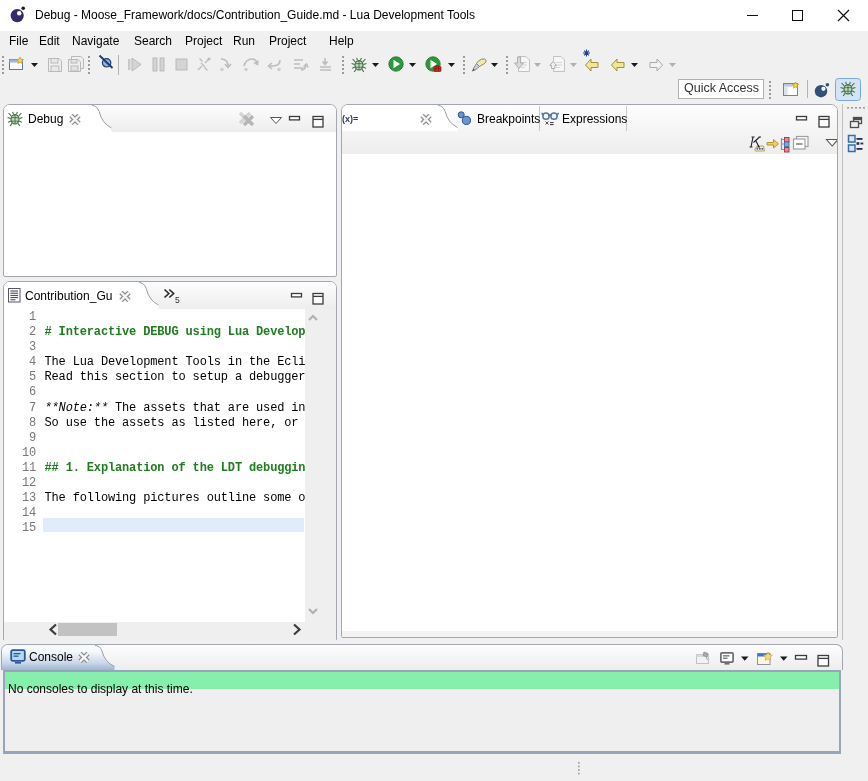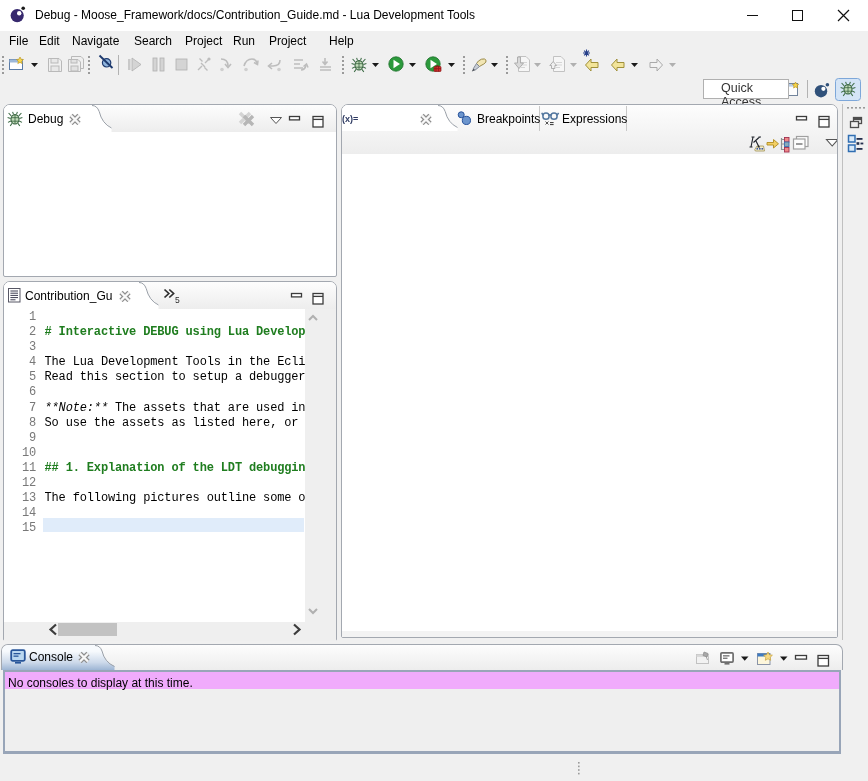--- a/index.html
+++ b/index.html
@@ -203,21 +203,21 @@
 </g>
     <rect x="157" y="2" width="1" height="18" fill="#b2b2b2"></rect>
     <g transform="translate(164,4)">
  <circle cx="7" cy="9.2" r="6.2" fill="#30517a"></circle>
  <circle cx="9.4" cy="6.8" r="2.1" fill="#ffffff"></circle>
  <circle cx="13.4" cy="2.8" r="1.8" fill="#30517a"></circle>
 </g>
     <rect x="185.5" y="0.5" width="25" height="22" rx="3" fill="#d4e4f6" stroke="#7da7d9" stroke-width="1"></rect>
     <use href="#bug" x="190" y="3"></use>
   </svg>
-<div class="abs" style="left:678px;top:79px;width:86px;height:20px;background:#fff;border:1px solid #b0b0b0;font-size:12.5px;color:#333;padding:1px 0 0 17px;margin-left:25px;">Quick Access</div>
+<div class="abs" style="left:678px;top:79px;width:86px;height:20px;background:#fff;border:1px solid #b0b0b0;font-size:12.5px;color:#333;padding:1px 0 0 5px;">Quick Access</div>
 
 <div class="panel" id="debugpanel" style="left:3px;top:104px;width:334px;height:173px;">
   <div class="phead" style="height:27px"></div>
   <div class="seltab" style="left:0;width:84px;height:27px;border-top-left-radius:6px;"></div>
   <svg class="swoosh" style="left:84px" width="24" height="27" viewBox="0 0 24 27">
       <path d="M0 0 H4 Q9 0 11.2 6.5 Q14 18.5 23.5 22.5 V27 H0 Z" fill="#ffffff"></path>
       <path d="M4 0.5 Q9 0.5 11.2 6.5 Q14 18.5 23.5 23" fill="none" stroke="#9aa0a8" stroke-width="1"></path>
     </svg>
   <svg class="abs" style="left:3px;top:6px" width="16" height="16" viewBox="0 0 16 16" id="bugtab1">
       <use href="#bug"></use>
@@ -437,21 +437,21 @@
  <path d="M11 0 l1.4 2.8 3 0.4 -2.2 2.1 0.5 3 -2.7-1.5 -2.7 1.5 0.5-3 -2.2-2.1 3-0.4 z" fill="#f5d985" stroke="#c8a23a" stroke-width="0.7"></path>
 </g>
       <path d="M89 7.5 L96.5 7.5 L92.7 11.8 Z" fill="#1a1a1a"></path>
       <rect x="104.5" y="6.5" width="11" height="3.6" fill="#fff" stroke="#3c3c3c" stroke-width="1.3"></rect>
       <g>
         <rect x="127" y="6.5" width="10.5" height="10.5" fill="#fff" stroke="#3c3c3c" stroke-width="1.3"></rect>
         <path d="M127 9.4 h10.5" stroke="#3c3c3c" stroke-width="1.3"></path>
       </g>
     </svg>
   <div class="abs" style="left:2px;top:26px;width:838px;height:84px;border:2.5px solid #98a5b8;border-bottom-width:3.5px;background:#efefef;">
-    <div style="background:#f0abfc;height:17px;font-size:12px;padding:4px 0 0 3px;">No consoles to display at this time.</div>
+    <div style="background:#86efac;height:17px;font-size:12px;padding:10px 0 0 3px;">No consoles to display at this time.</div>
   </div>
 </div>
 
 <div class="abs" id="bottomstrip" style="left:0;top:755px;width:868px;height:26px;background:#f0f0f0;">
   <svg class="abs" style="left:577px;top:6px" width="4" height="14" viewBox="0 0 4 14">
       <g fill="#9a9a9a">
         <rect x="1" y="1" width="1.6" height="1.6"></rect>
         <rect x="1" y="4.6" width="1.6" height="1.6"></rect>
         <rect x="1" y="8.2" width="1.6" height="1.6"></rect>
         <rect x="1" y="11.8" width="1.6" height="1.6"></rect>

